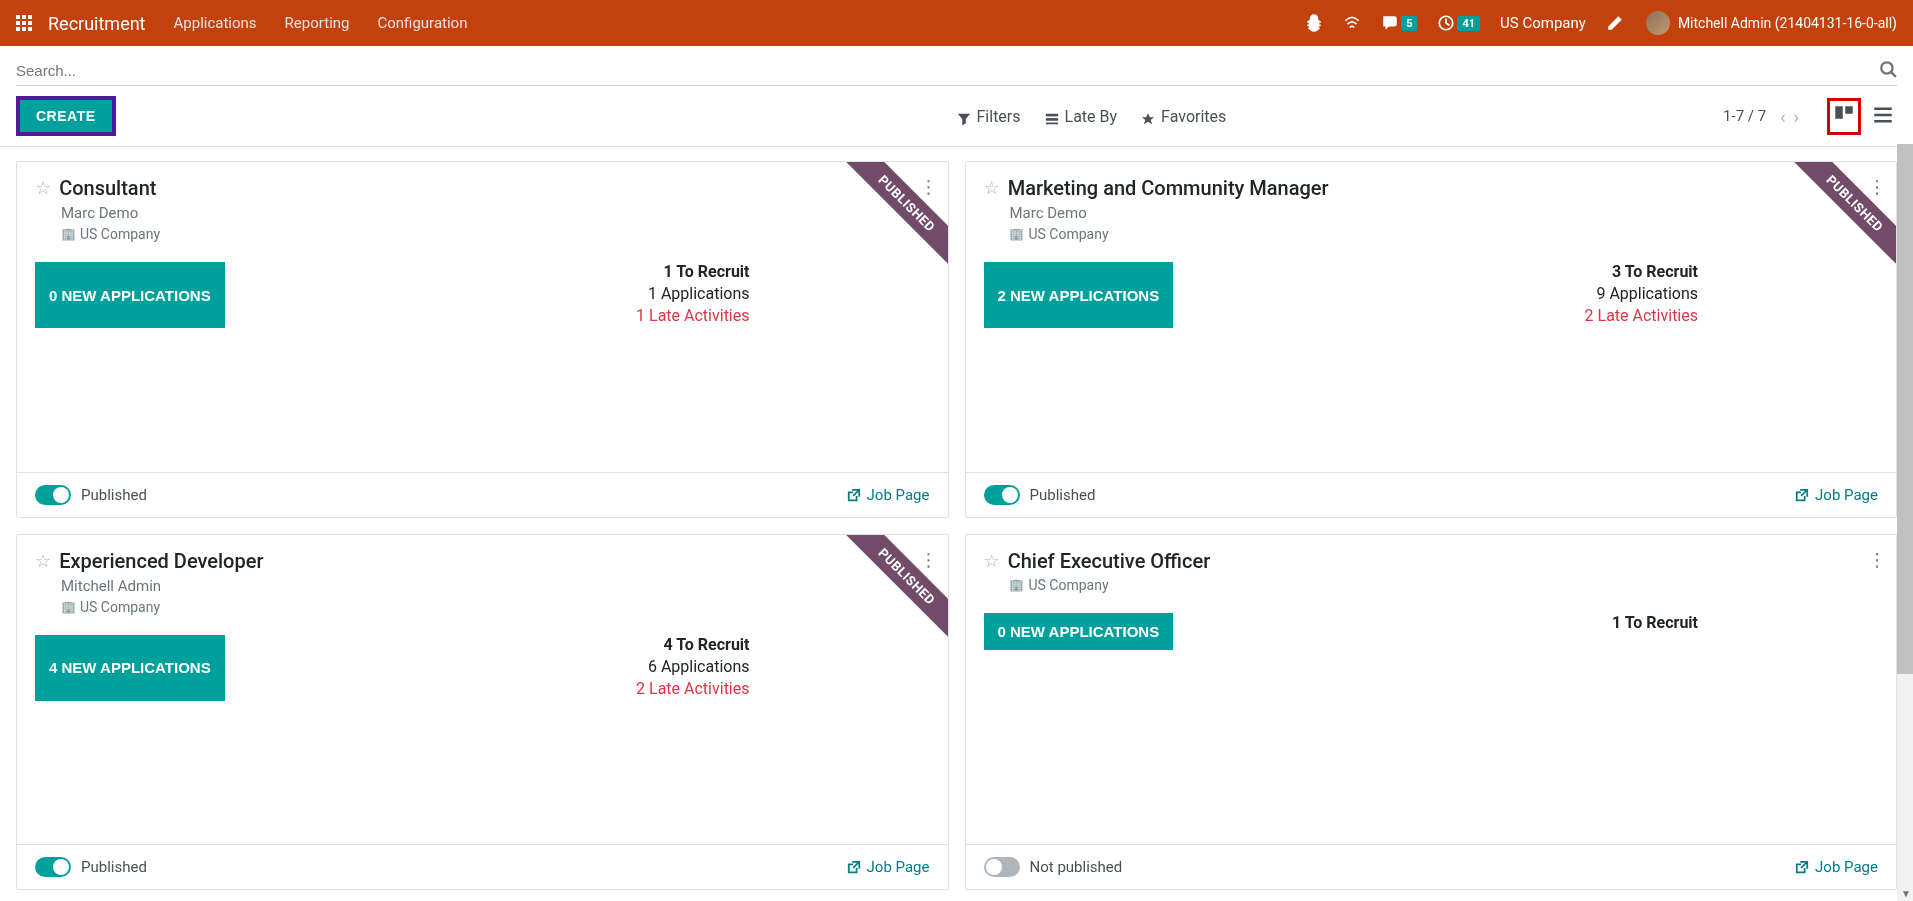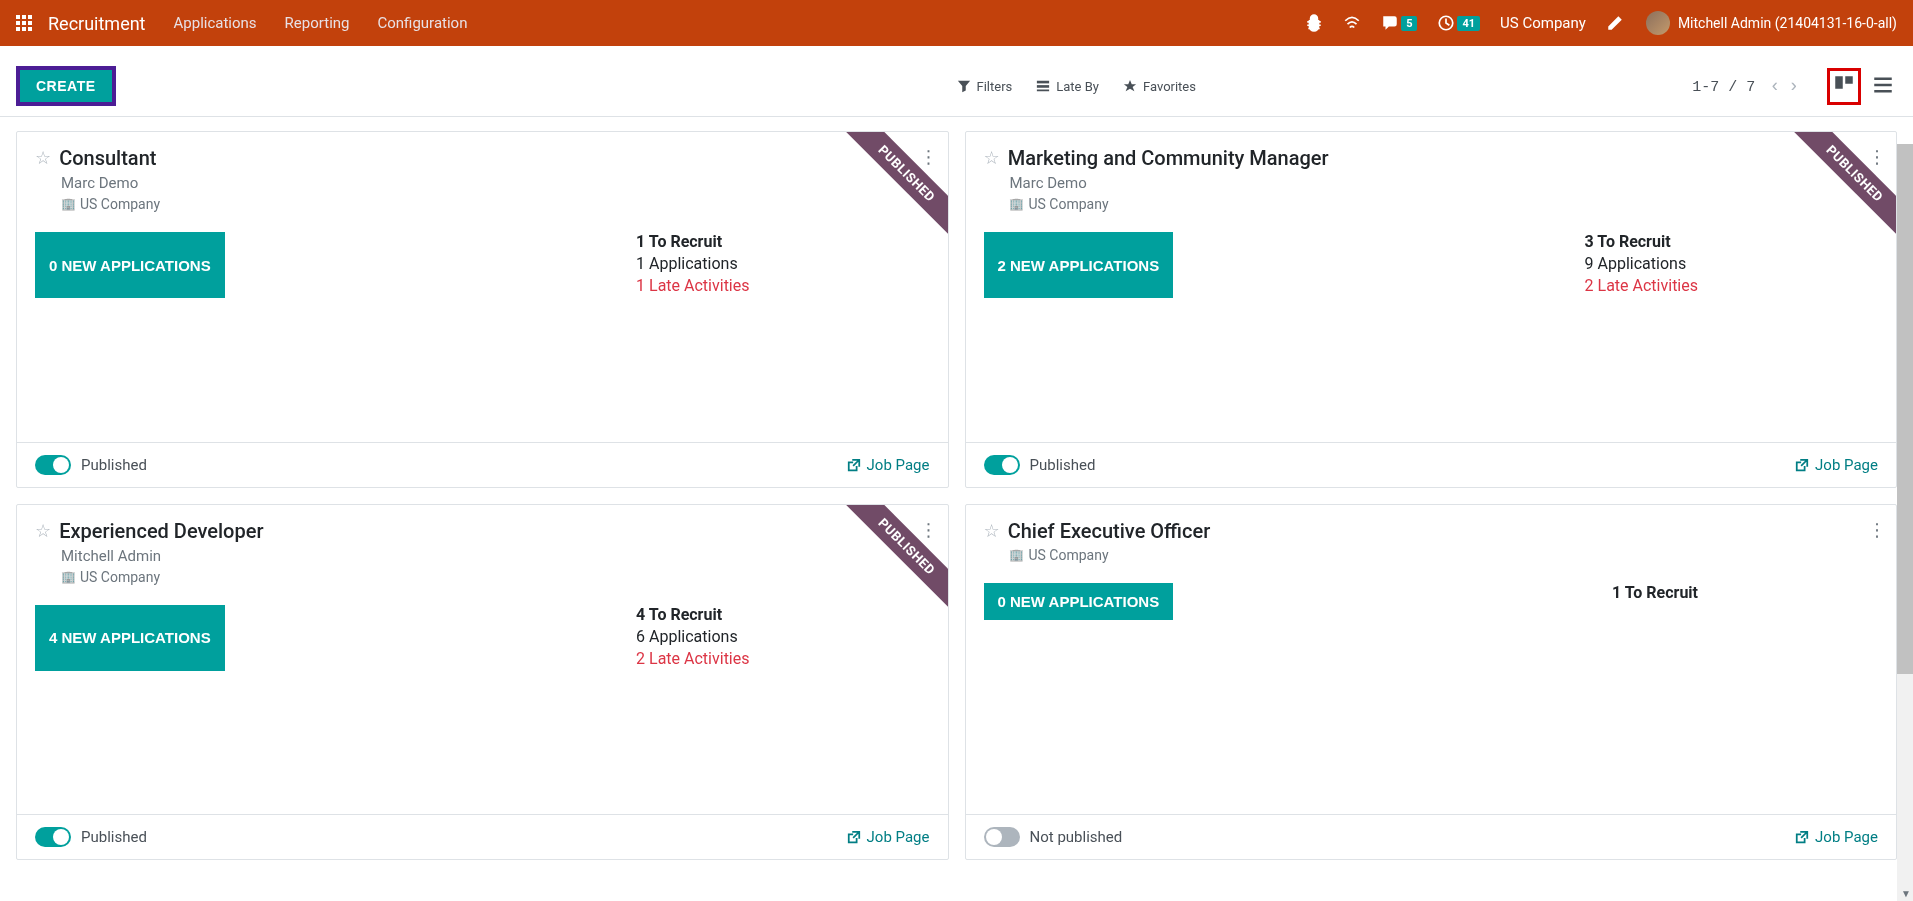--- a/index.html
+++ b/index.html
@@ -19,23 +19,23 @@
 .control-panel { padding: 10px 16px 0 16px; border-bottom: 1px solid #dee2e6; }
 .cp-row1 { display: flex; align-items: center; }
 .cp-title { font-size: 22px; color: #495057; flex: 0 0 50%; }
 .cp-search { flex: 1; display: flex; align-items: center; border-bottom: 1px solid #ced4da; padding: 4px 0; }
 .cp-search input { flex: 1; border: none; outline: none; font-size: 15px; background: transparent; }
 .cp-search .search-icon { color: #6c757d; margin-left: 8px; cursor: pointer; }
 .cp-row2 { display: flex; align-items: center; padding: 10px 0; }
 .cp-left { flex: 0 0 50%; display: flex; align-items: center; }
 .create-btn { background: #00a09d; color: #fff; border: 4px solid #4c1d95; padding: 8px 16px; font-weight: bold; font-size: 14px; cursor: pointer; letter-spacing: 0.5px; }
 .cp-right { flex: 1; display: flex; align-items: center; }
-.filter-btn { display: flex; align-items: flex-start; margin-right: 24px; color: #495057; cursor: pointer; font-size: 13px; }
+.filter-btn { display: flex; align-items: flex-end; margin-right: 24px; color: #495057; cursor: pointer; font-size: 16px; }
 .filter-btn svg { margin-right: 6px; }
-.pager { margin-left: auto; display: flex; align-items: flex-end; color: #495057; font-family: Liberation Mono, monospace; }
+.pager { margin-left: auto; display: flex; align-items: center; color: #495057; }
 .pager-text { margin-right: 10px; font-size: 15px; }
 .pager-arrow { color: #adb5bd; margin: 0 4px; cursor: pointer; font-size: 18px; }
 .view-switcher { display: flex; align-items: center; margin-left: 24px; }
 .view-btn { padding: 4px; cursor: pointer; color: #495057; }
 .view-btn.active { border: 3px solid #d90000; }
 .view-btn.list { margin-left: 8px; }
 
 .kanban { display: grid; grid-template-columns: 1fr 1fr; gap: 16px; padding: 14px 16px; overflow-y: auto; height: calc(100vh - 144px); }
 .card { border: 1px solid #dee2e6; border-radius: 2px; position: relative; background: #fff; display: flex; flex-direction: column; }
 .card-body { padding: 14px 18px; position: relative; flex: 1; }
@@ -43,21 +43,21 @@
 .star { color: #adb5bd; margin-right: 8px; font-size: 18px; cursor: pointer; line-height: 1.3; }
 .card-title { font-size: 20px; font-weight: 500; color: #212529; }
 .card-sub { color: #6c757d; margin-top: 4px; margin-left: 26px; font-size: 15px; }
 .card-company { color: #6c757d; margin-top: 4px; margin-left: 26px; font-size: 14px; display: flex; align-items: center; }
 .building-icon { margin-right: 4px; font-size: 12px; }
 .card-menu { position: absolute; top: 14px; right: 10px; color: #6c757d; cursor: pointer; font-size: 18px; }
 .ribbon { position: absolute; top: 0; right: 0; width: 130px; height: 130px; overflow: hidden; }
 .ribbon span { position: absolute; top: 28px; right: -36px; background: #714b67; color: #fff; padding: 6px 40px; font-size: 13px; font-weight: bold; transform: rotate(45deg); letter-spacing: 0.5px; }
 .card-stats { display: flex; margin-top: 20px; margin-bottom: 30px; }
 .new-apps-btn { background: #00a09d; color: #fff; padding: 10px 14px; font-weight: bold; font-size: 15px; cursor: pointer; border: none; }
-.stats-right { margin-left: auto; margin-right: 180px; }
+.stats-right { margin-left: auto; margin-right: 180px; text-align: right; }
 .stat-line { font-size: 16px; color: #212529; margin-bottom: 3px; }
 .stat-line.bold { font-weight: bold; }
 .stat-line.red { color: #dc3545; }
 .card-footer { border-top: 1px solid #dee2e6; padding: 12px 18px; display: flex; align-items: center; }
 .toggle { width: 36px; height: 20px; border-radius: 10px; position: relative; cursor: pointer; margin-right: 10px; }
 .toggle.on { background: #00a09d; }
 .toggle.off { background: #adb5bd; }
 .toggle-knob { width: 16px; height: 16px; background: #fff; border-radius: 50%; position: absolute; top: 2px; }
 .toggle.on .toggle-knob { right: 2px; }
 .toggle.off .toggle-knob { left: 2px; }
@@ -119,20 +119,29 @@
       </svg>
   </div>
   <div class="user">
     <div class="avatar"></div>
     <span>Mitchell Admin (21404131-16-0-all)</span>
   </div>
 </div>
 
 <div class="control-panel">
   <div class="cp-row1">
+    <div class="cp-search">
+      <input type="text" placeholder="Search..." style="">
+      <span class="search-icon">
+        <svg width="18" height="18" viewBox="0 0 16 16" fill="none" stroke="#6c757d" stroke-width="2">
+            <circle cx="7" cy="7" r="5"></circle>
+            <path d="M11 11l4 4"></path>
+          </svg>
+      </span>
+    </div>
   </div>
   <div class="cp-row2">
     <div class="cp-left">
       <button class="create-btn">CREATE</button>
     </div>
     <div class="cp-right">
       <div class="filter-btn">
         <svg width="14" height="14" viewBox="0 0 16 16" fill="#495057">
             <path d="M1 2h14l-5 6v5l-4 2V8L1 2z"></path>
           </svg>

